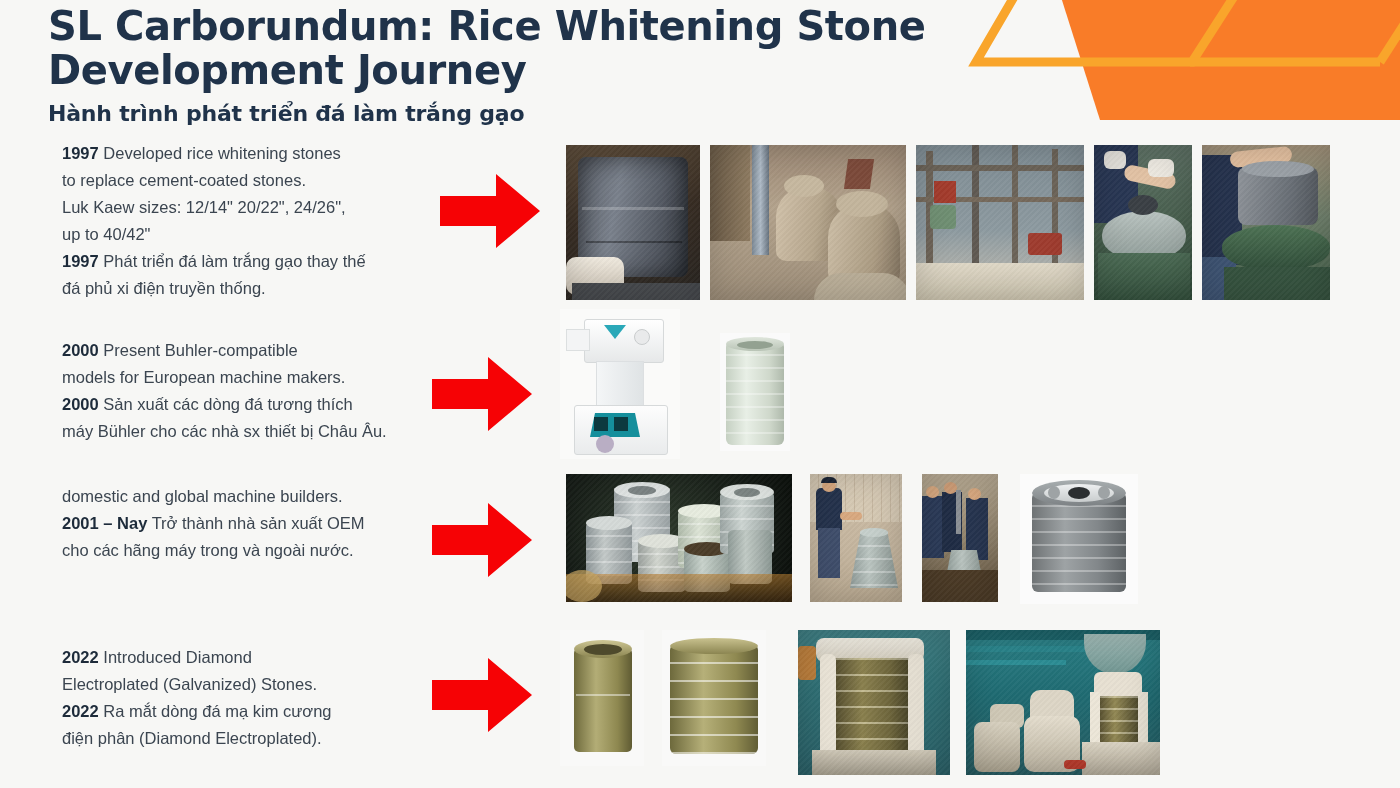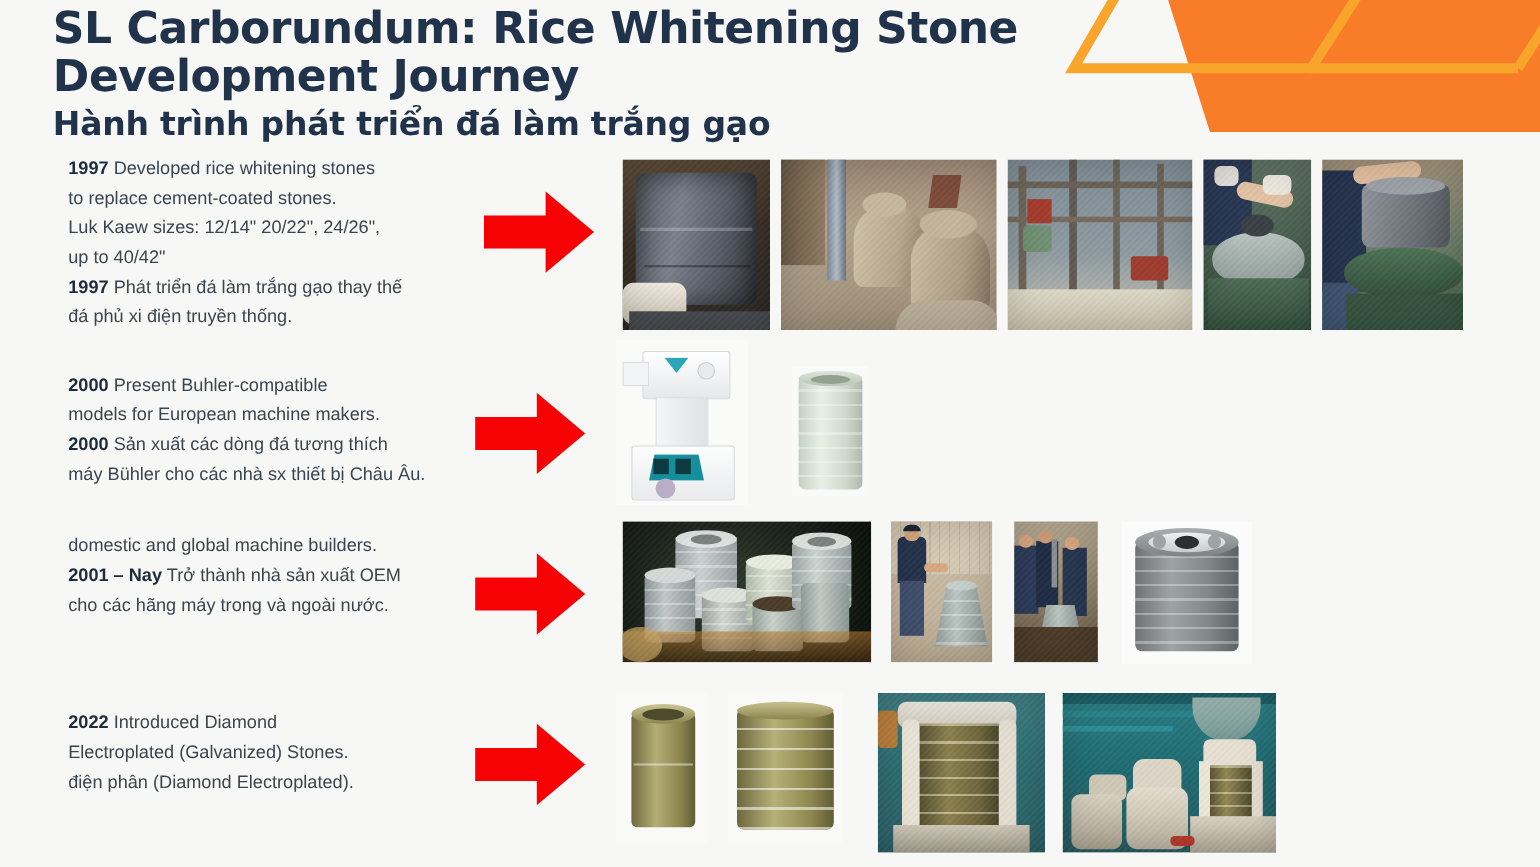--- a/index.html
+++ b/index.html
@@ -15,21 +15,21 @@
   .deco{position:absolute;top:0;right:0;width:440px;height:136px;pointer-events:none;}
 
   
   .header{position:absolute;left:48px;top:4px;width:900px;}
   .title{
     font-size:40px;line-height:44px;font-weight:bold;color:#20334a;
     letter-spacing:-0.4px;margin:0;
     font-family:"DejaVu Sans","Liberation Sans",sans-serif;
   }
   .subtitle{
-    font-size:30px;line-height:36px;font-weight:bold;color:#20334a;
+    font-size:22px;line-height:36px;font-weight:bold;color:#20334a;
     margin:4px 0 0 0;letter-spacing:-0.2px;
     font-family:"DejaVu Sans","Liberation Sans",sans-serif;
   }
 
   
   .row{position:absolute;left:0;width:1400px;padding-left:32px;}
   .row-text{
     position:absolute;left:62px;top:0;width:380px;
     font-size:16.5px;line-height:27px;color:#3b4550;
   }
@@ -333,20 +333,22 @@
 
     </div>
   </div>
 
   <div class="row" style="top:644px;height:144px">
 
     <div class="row-text" style="width:400px">
       <div class="ln"><b>2022</b>
         <span>Introduced Diamond</span></div>
       <div class="ln"><span>Electroplated (Galvanized) Stones.</span></div>
+      <div class="ln"><b>2022</b>
+        <span>Ra mắt dòng đá mạ kim cương</span></div>
       <div class="ln"><span>điện phân (Diamond Electroplated).</span></div>
     </div>
 
     <div class="arrow" style="left:430px;top:12px">
       <svg viewBox="0 0 104 78">
           <path d="M2 24 L58 24 L58 2 L102 39 L58 76 L58 54 L2 54 Z" fill="#f60205"></path>
         </svg>
     </div>
 
     <div class="photos" style="left:560px;top:-14px;gap:0">

